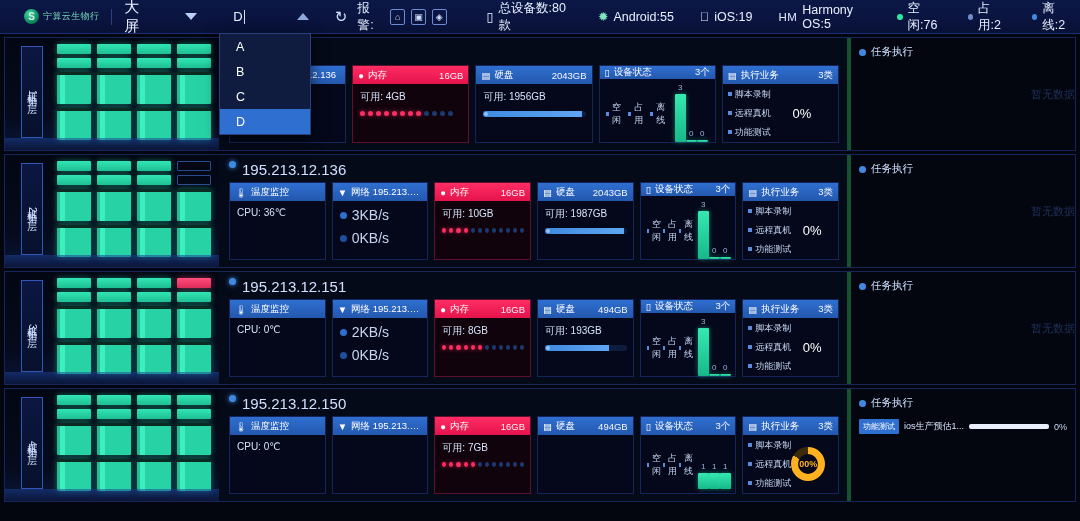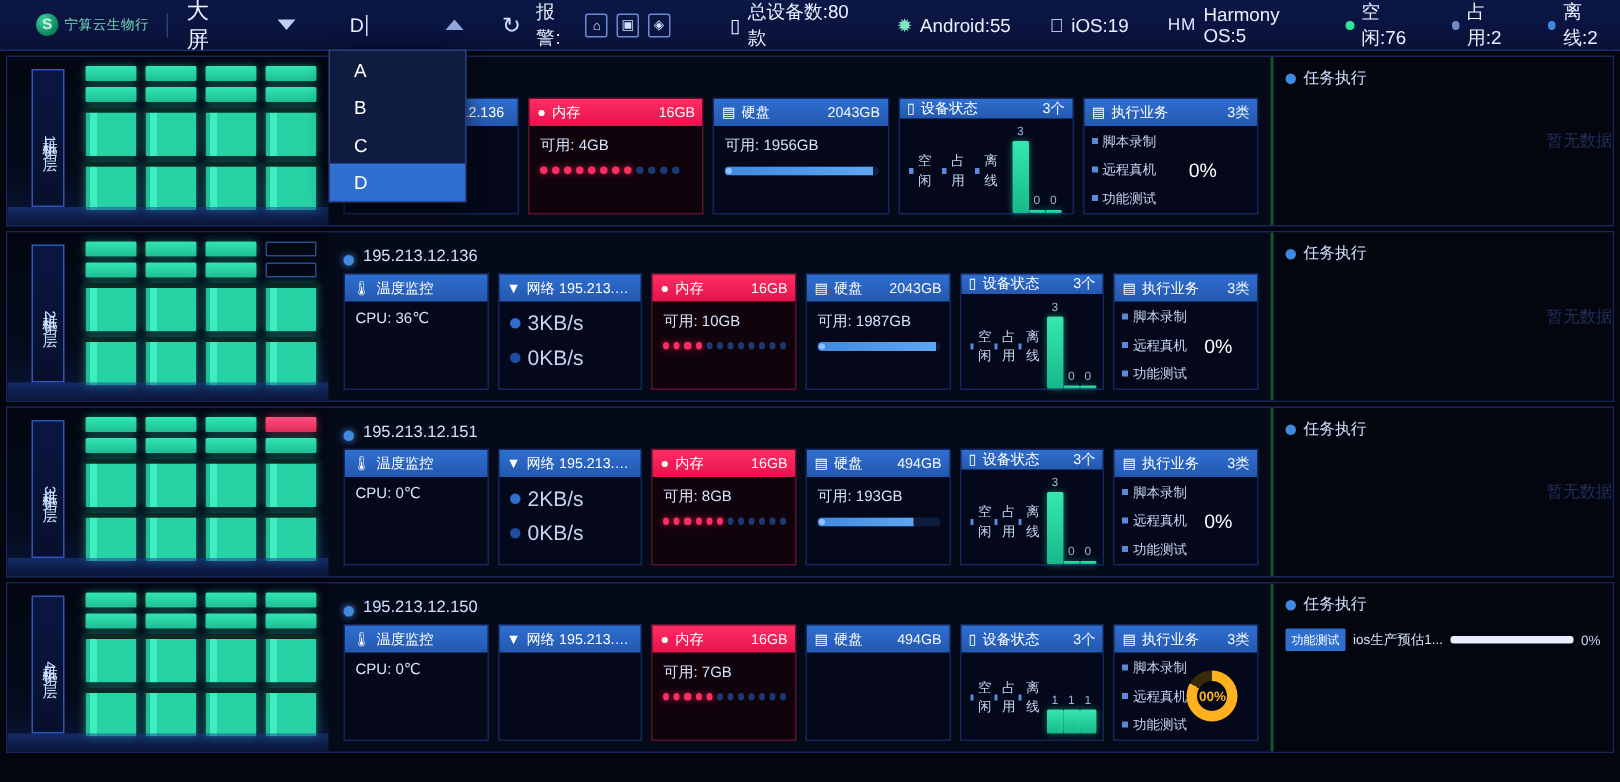--- a/index.html
+++ b/index.html
@@ -113,21 +113,21 @@
   .slot.on   { background: linear-gradient(180deg,#31e6b4,#1fbf93); box-shadow: 0 0 6px rgba(40,224,175,.45); }
   .slot.alarm{ background: linear-gradient(180deg,#ff4f7d,#e02a58); box-shadow: 0 0 6px rgba(255,70,110,.5); }
   .slot.off  { background: transparent; border:1px solid #2a4a8f; }
   .slot.tall.on {
     background: linear-gradient(90deg,#1fbf93 0 3px, #3ceec0 3px 8px, #27d3a4 8px 100%);
     border-top: 3px solid #0a2a22;
   }
 
   
   .mid { position:relative; flex:1; padding: 6px 8px 6px 10px; min-width:0;}
-  .mid-ip { display:flex; align-items:flex-end; gap:6px; font-size:11px; color:#cfe0ff; height:16px;}
+  .mid-ip { display:flex; align-items:flex-start; gap:6px; font-size:15px; color:#cfe0ff; height:16px;}
   .ip-dot { width:7px;height:7px;border-radius:50%;background:#3f8ae0; box-shadow:0 0 5px #3f8ae0;}
   .cards { display:flex; gap:6px; margin-top:5px; height:78px; }
   .card {
     flex:1; min-width:0; background:#04081a; border:1px solid #15245a;
     display:flex; flex-direction:column;
   }
   .card.mem { border-color:#5a1230; background:#10030c; }
   .card-hd {
     height:18px; display:flex; align-items:center; padding:0 5px;
     background: linear-gradient(180deg,#2f6fd0,#2358ae);
@@ -173,21 +173,21 @@
     background: conic-gradient(#ffb11f 0deg 300deg, #3a2a08 300deg 360deg);
     display:flex;align-items:center;justify-content:center; margin-right:4px;
   }
   .gauge::before{
     content:""; position:absolute; width:20px;height:20px;border-radius:50%;background:#04081a;
   }
   .gauge span{ position:relative; font-size:9px; color:#ffb11f; font-weight:bold;}
 
   
   .rightpanel {
-    width:228px; flex:0 0 228px; border-left:2px solid #14532d;
+    width:228px; flex:0 0 228px; border-left:4px solid #14532d;
     background:#03060f; padding:7px 8px; position:relative;
   }
   .rp-title { display:flex;align-items:center; gap:5px; font-size:10.5px; color:#cfe0ff;}
   .rp-title .d { width:7px;height:7px;border-radius:50%;background:#3f8ae0;}
   .rp-empty {
     position:absolute; left:0; right:0; top:50%; transform:translateY(-50%);
     text-align:right; font-size:11px; color:#20305a;
   }
   .rp-row { display:flex; align-items:center; gap:5px; margin-top:9px; }
   .rp-badge { background:#2f6fd0; color:#fff; font-size:8px; padding:2px 4px; border-radius:1px; white-space:nowrap;}

